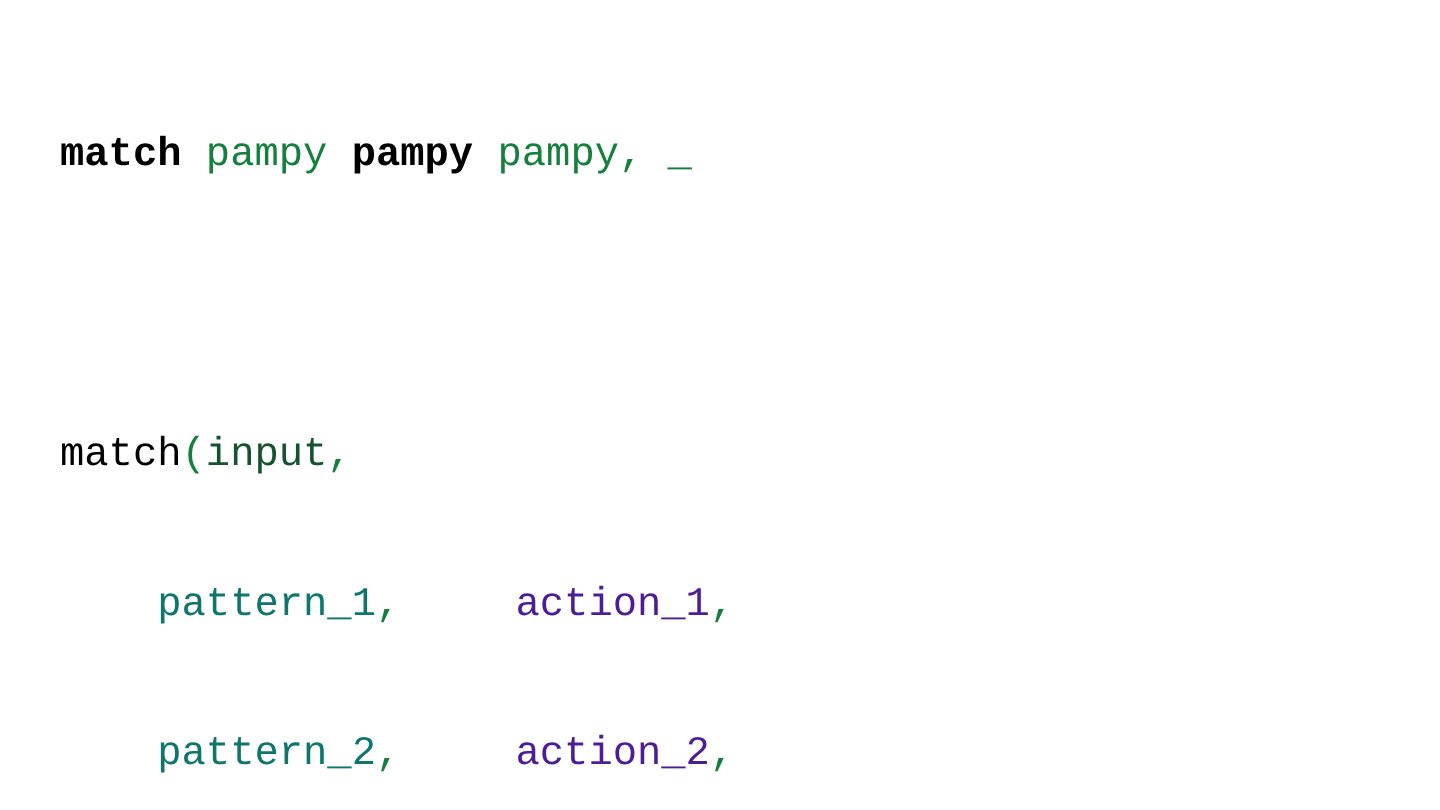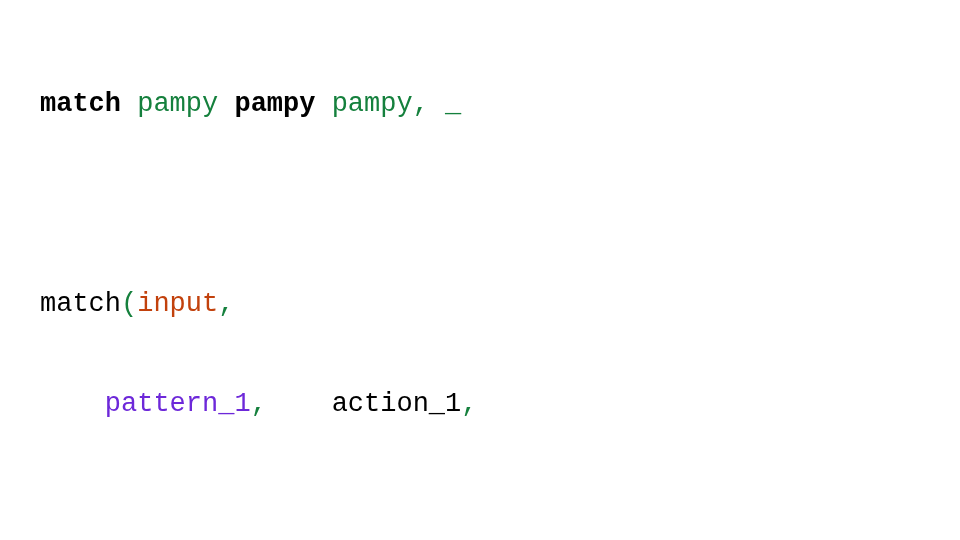--- a/index.html
+++ b/index.html
@@ -28,39 +28,41 @@
       color: #15803d;
     }
     .blank-line {
       height: 1.85em;
     }
     .fn-bold {
       font-weight: 400;
       color: #000000;
     }
     .c-input {
-      color: #c2410c;
+      color: #14532d;
       text-align: center;
     }
     .c-pattern {
-      color: #6d28d9;
+      color: #0f766e;
     }
     .c-action {
-      color: #000000;
+      color: #4c1d95;
+      margin-left: 12px;
     }
     .indent {
       display: inline-block;
     }
     .line {
       display: block;
     }
   </style>
 </head>
 <body>
 
 <div class="code-block">
 <span class="line"><span class="kw-bold">match</span><span class="plain"> pampy </span><span class="kw-bold">pampy</span><span class="plain"> pampy, _</span></span>
 <span class="line blank-line"></span>
 <span class="line"><span class="fn-bold">match</span><span class="plain">(</span><span class="c-input">input</span><span class="plain">,</span></span>
 <span class="line"><span class="indent">    </span><span class="c-pattern">pattern_1</span><span class="plain">,</span><span class="indent">    </span><span class="c-action">action_1</span><span class="plain">,</span></span>
+<span class="line"><span class="indent">    </span><span class="c-pattern">pattern_2</span><span class="plain">,</span><span class="indent">    </span><span class="c-action">action_2</span><span class="plain">,</span></span>
 
 
 </div>
 
 </body></html>

